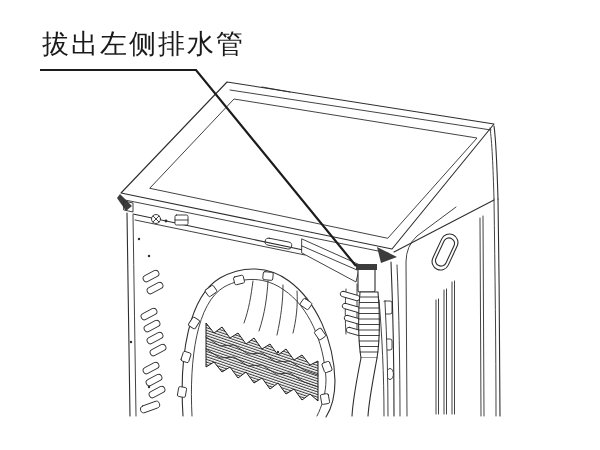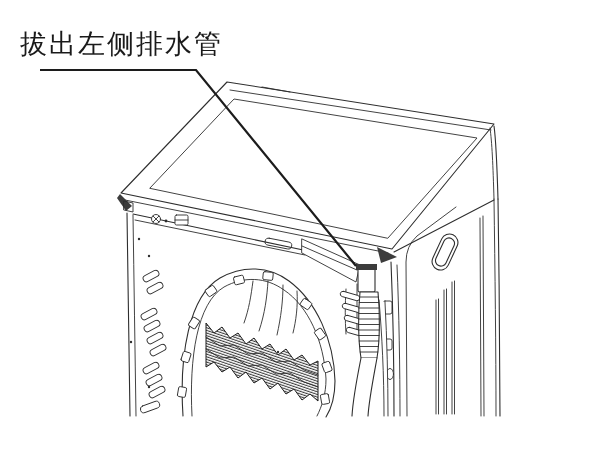--- a/index.html
+++ b/index.html
@@ -1,18 +1,18 @@
 <!DOCTYPE html>
 <html><head>
 <meta charset="utf-8">
 <style>
   html,body{margin:0;padding:0;background:#fff;}
   #stage{position:relative;width:600px;height:450px;background:#ffffff;overflow:hidden;
          font-family:"Liberation Serif","DejaVu Serif",serif;}
-  #callout-label{position:absolute;left:20px;top:26px;font-size:27px;letter-spacing:2px;
+  #callout-label{position:absolute;left:42px;top:26px;font-size:27px;letter-spacing:2px;
                  color:#1a1a1a;white-space:nowrap;}
   svg{position:absolute;left:0;top:0;}
   .ln{stroke:#2e2e2e;stroke-width:1.1;fill:none;stroke-linecap:round;stroke-linejoin:round;}
   .thin{stroke-width:0.9;}
   .wfill{fill:#ffffff;}
   .dark{fill:#3c3c3c;stroke:none;}
   .dot{fill:#2e2e2e;stroke:none;}
 </style>
 </head>
 <body>

